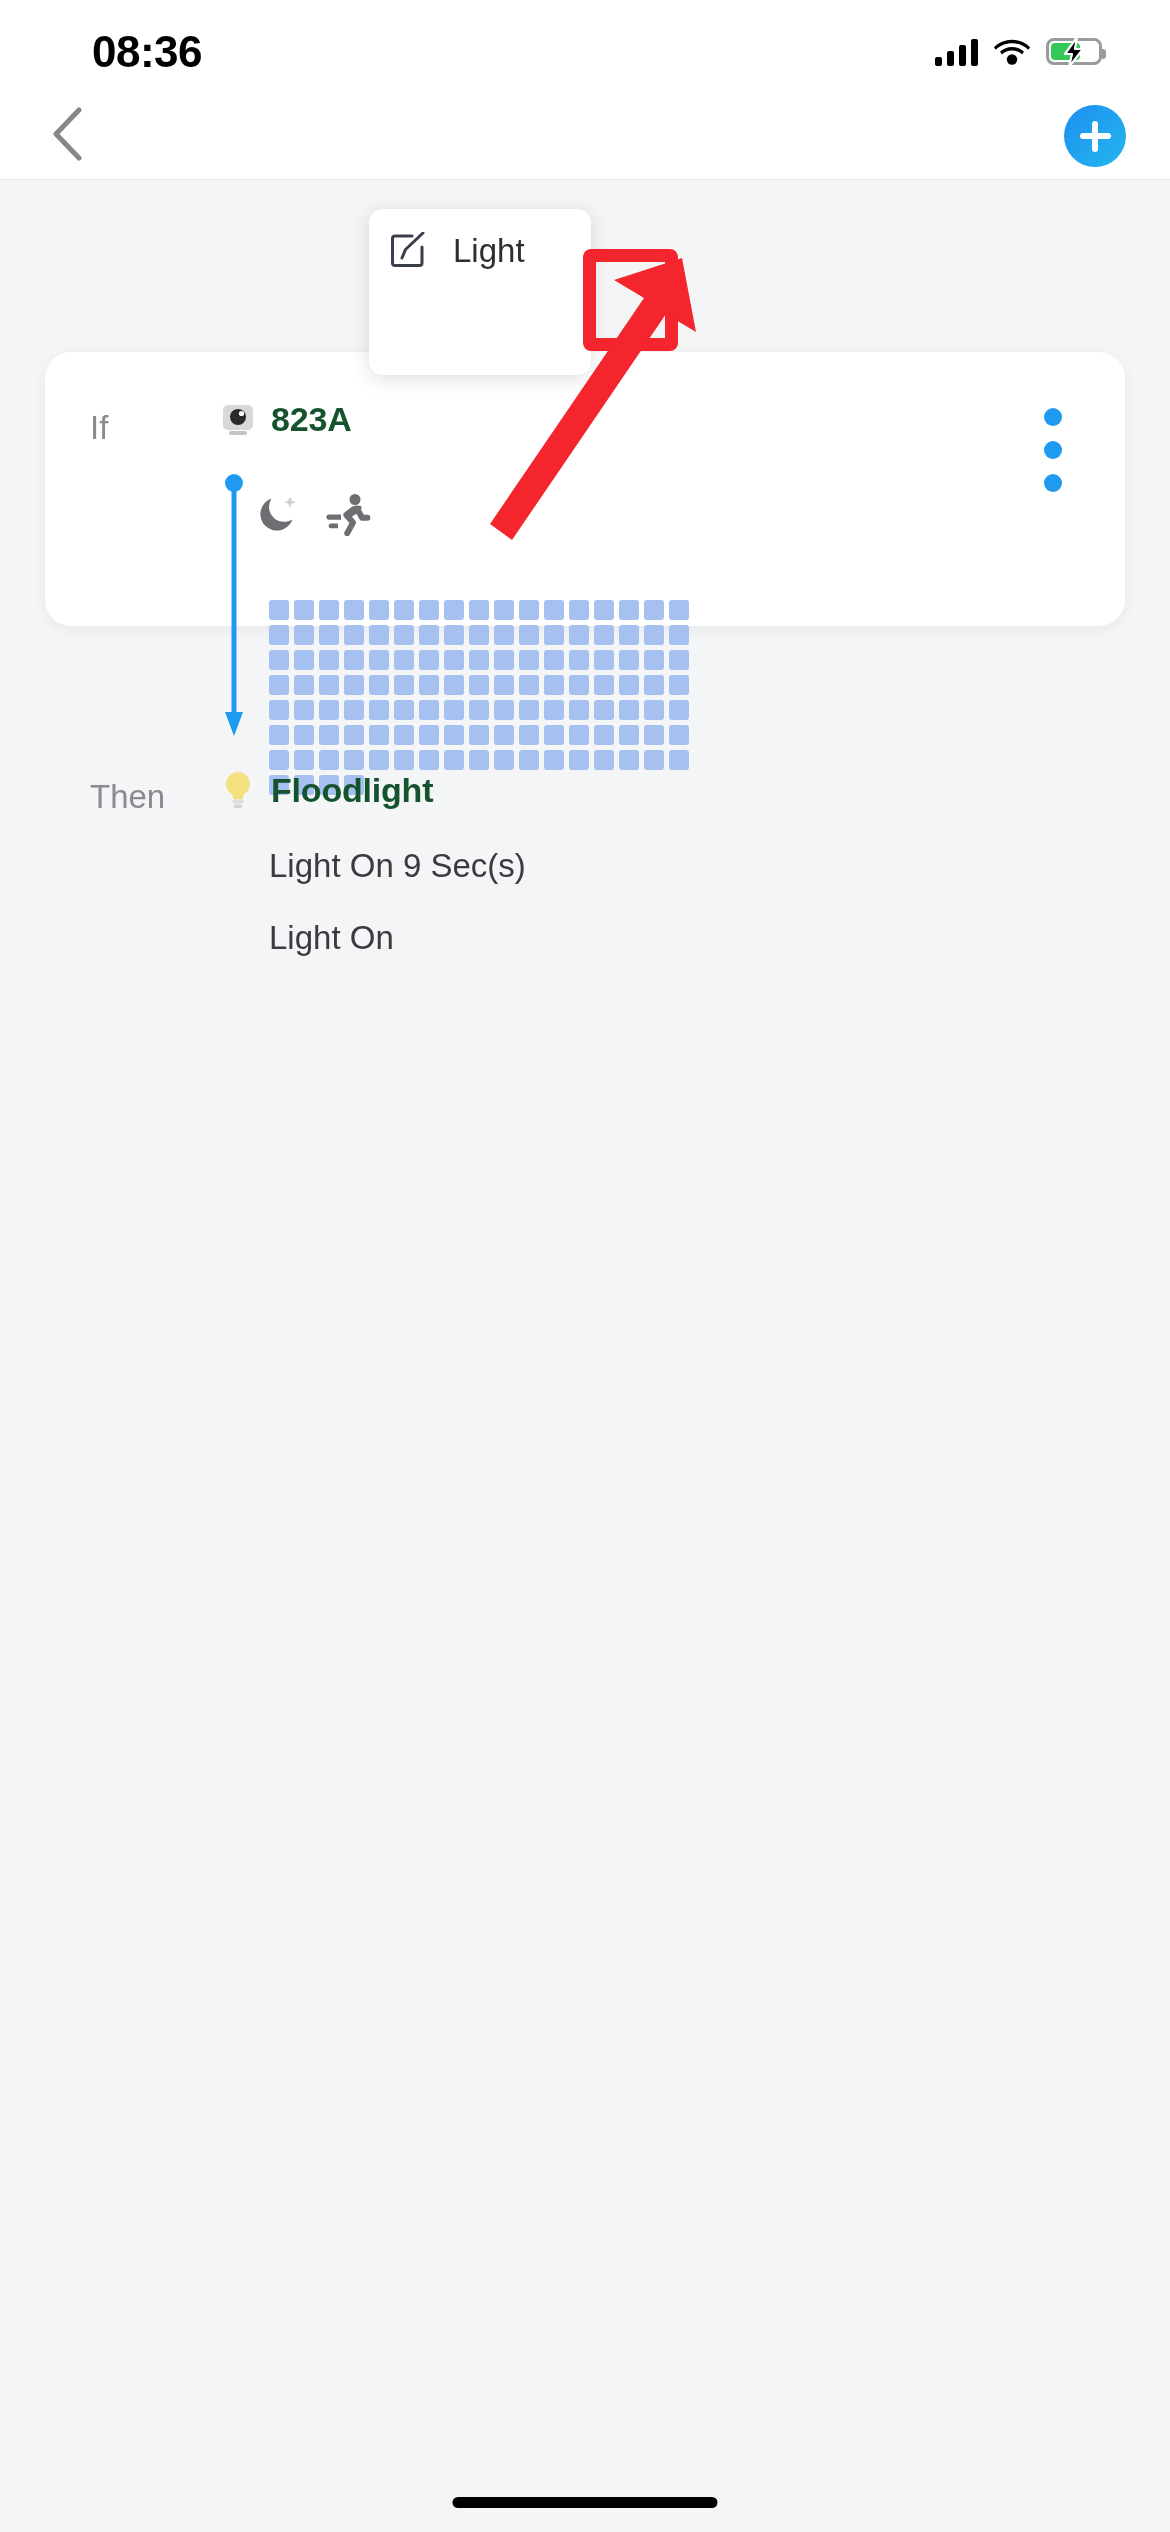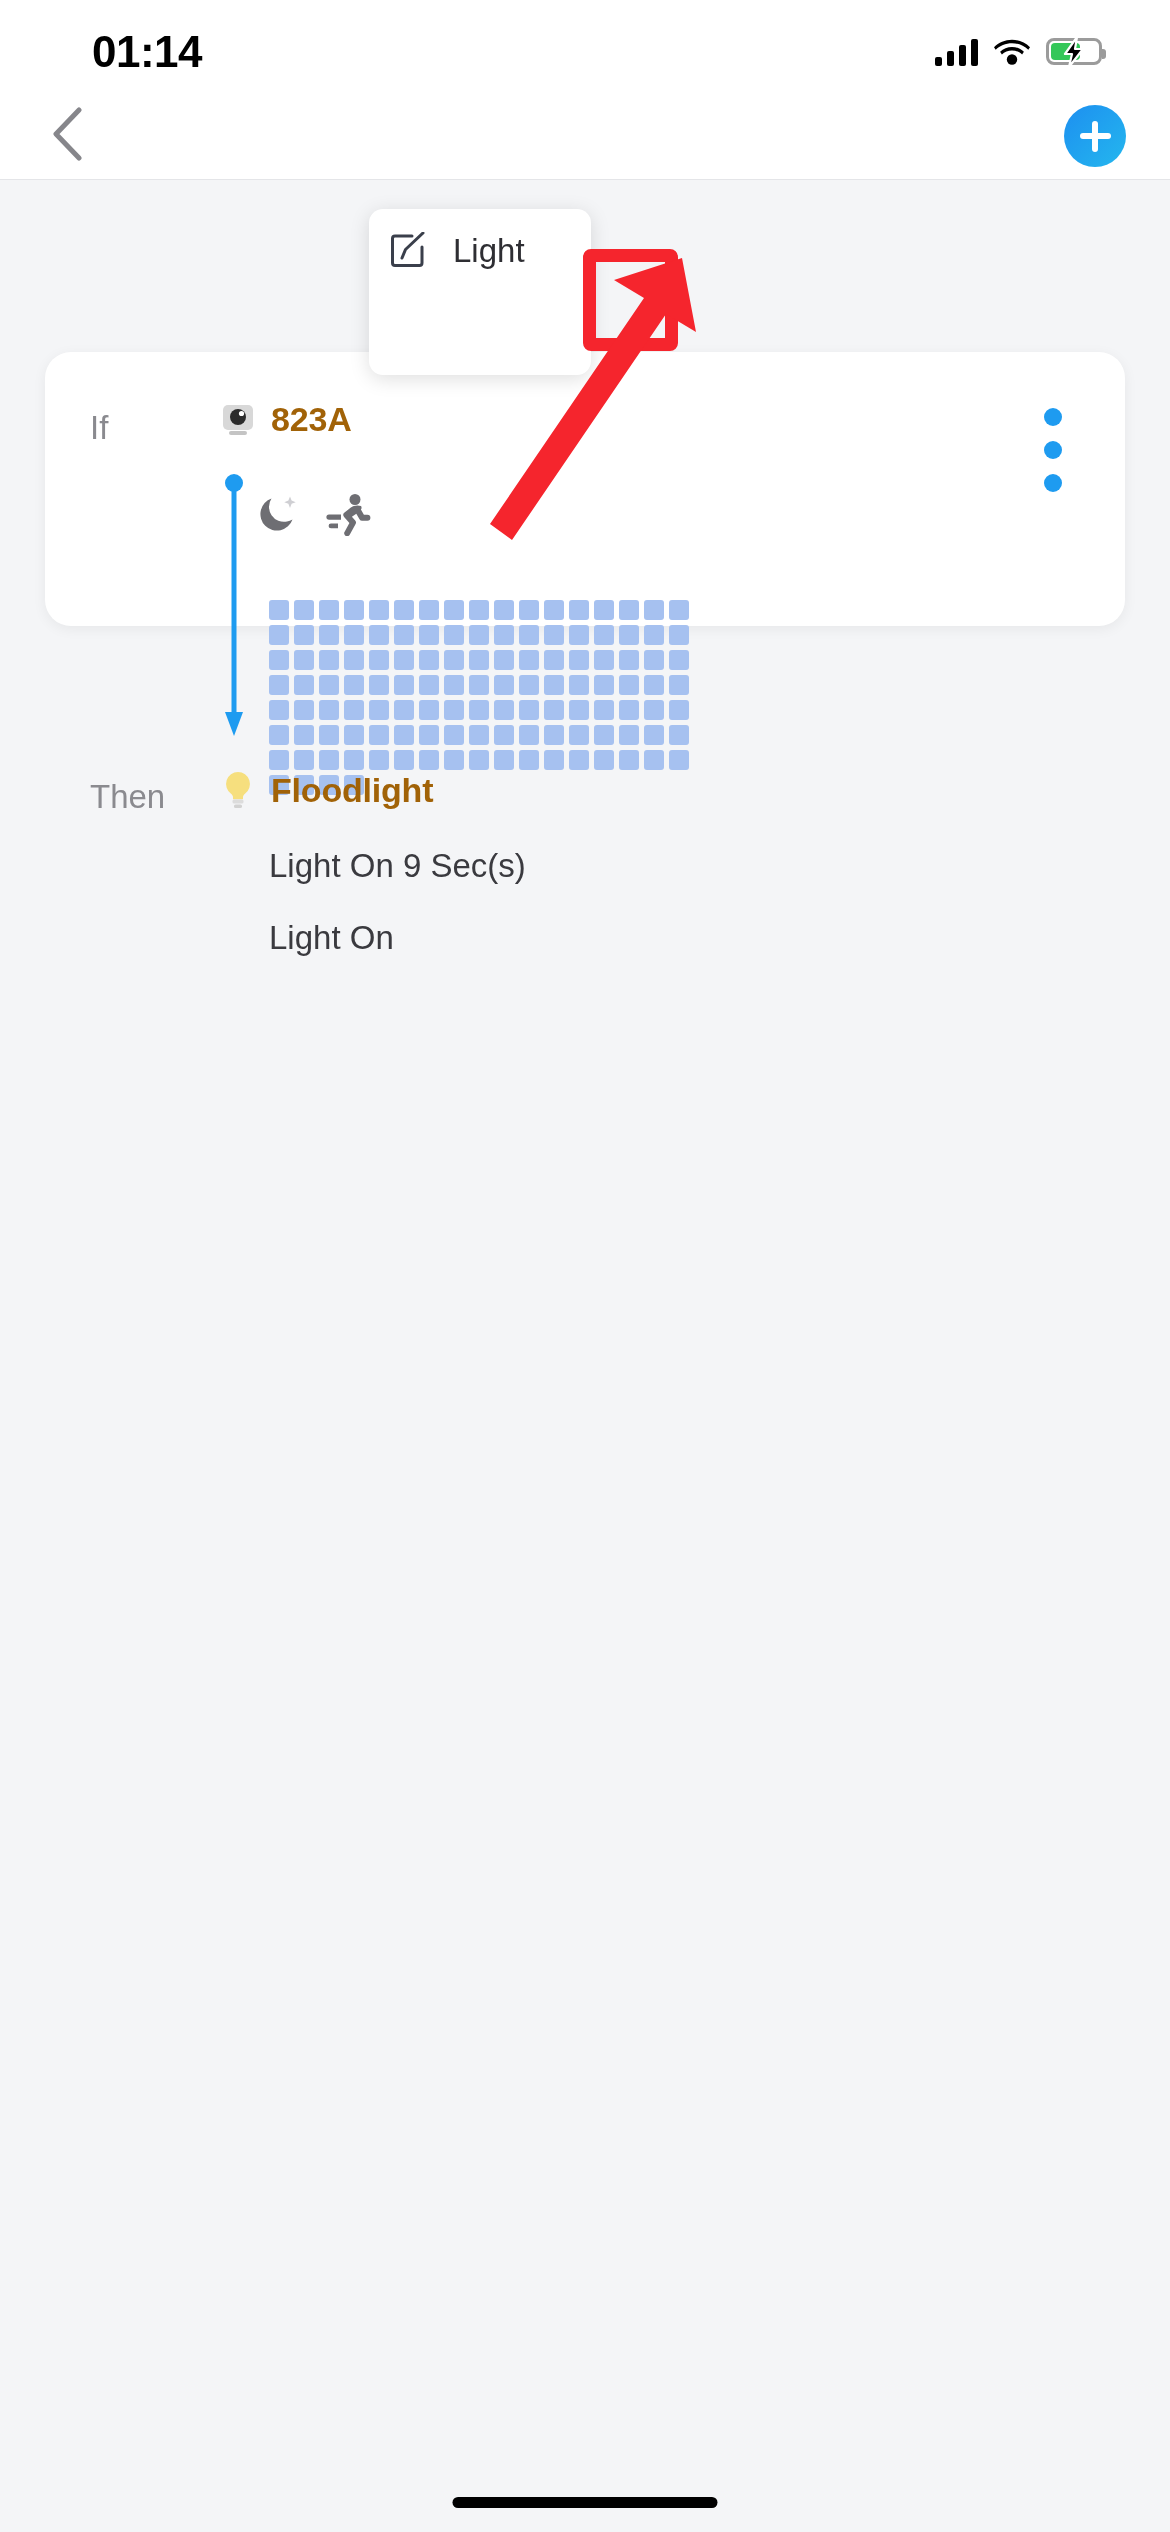--- a/index.html
+++ b/index.html
@@ -158,21 +158,21 @@
     display: flex;
     align-items: center;
     gap: 16px;
   }
   .if-device   { left: 176px; top: 48px; }
   .then-device { left: 176px; top: 418px; }
 
   .device-name {
     font-size: 34px;
     font-weight: bold;
-    color: #a16207;
+    color: #14532d;
     letter-spacing: -0.2px;
   }
 
   .cam-icon { width: 34px; height: 34px; display: block; }
   .bulb-icon { width: 34px; height: 40px; display: block; }
 
   
   .cond-icons {
     position: absolute;
     left: 212px; top: 140px;
@@ -300,21 +300,21 @@
     height: 11px;
     background: #000;
     border-radius: 6px;
     z-index: 7;
   }
 </style>
 </head>
 <body>
 
 <div class="status-bar">
-  <div class="status-time">01:14</div>
+  <div class="status-time">08:36</div>
   <div class="status-icons">
     <div class="cellular">
       <i></i>
         <i></i>
         <i></i>
         <i></i>
     </div>
     <span>
       <svg class="wifi-icon" viewBox="0 0 36 28">
         <path d="M18 5.2C11.6 5.2 5.9 7.7 1.7 11.7L0 9.2C4.7 4.6 10.9 1.8 18 1.8s13.3 2.8 18 7.4l-1.7 2.5C30.1 7.7 24.4 5.2 18 5.2z" fill="#000"></path>

